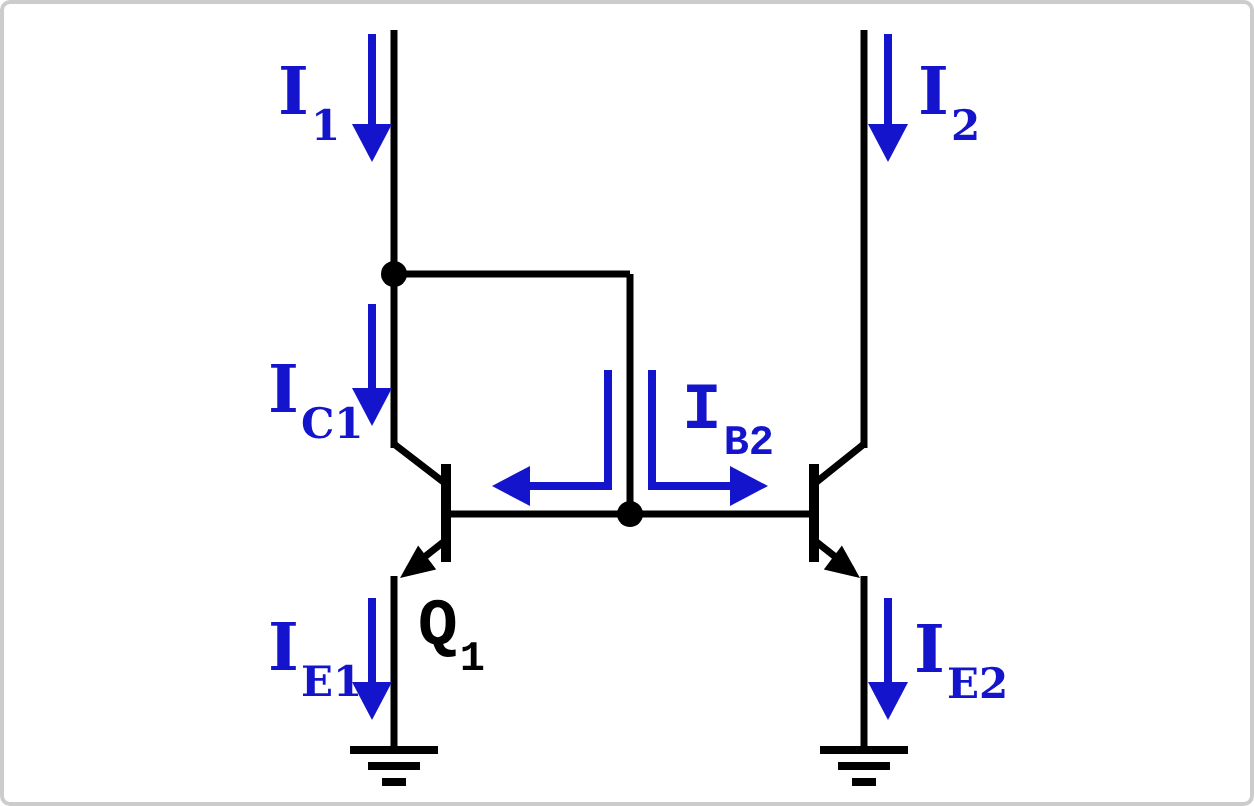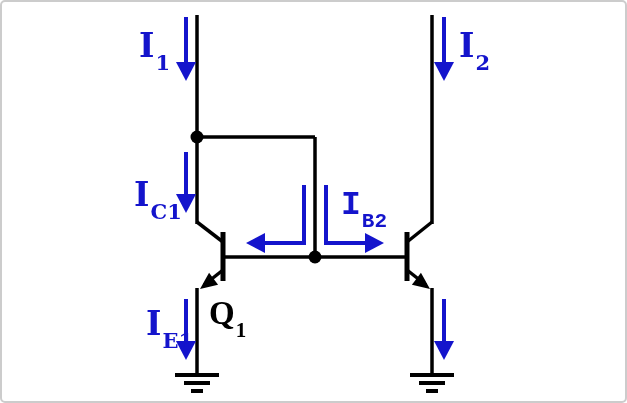--- a/index.html
+++ b/index.html
@@ -35,21 +35,21 @@
     color:var(--current);
     white-space:nowrap;
     letter-spacing:0;
   }
   .lbl .sub{
     font-size:21px;
     position:relative;
     top:13px;
     margin-left:1px;
   }
-  .lbl.black{color:var(--wire);font-family:Liberation Serif, serif;}
+  .lbl.black{color:var(--wire);font-family:Liberation Mono, monospace;}
 </style>
 </head>
 <body>
 
 <div class="stage">
 
   <svg width="623" height="399" viewBox="0 0 623 399">
 
     <line class="wire" x1="195" y1="13" x2="195" y2="222"></line>
     <line class="wire" x1="195" y1="135" x2="313" y2="135"></line>
@@ -115,19 +115,20 @@
 
   <div class="lbl" style="left:137px;top:27px;text-align:right;"><span>I</span><span class="sub">1</span></div>
 
   <div class="lbl" style="left:457px;top:27px;"><span>I</span><span class="sub">2</span></div>
 
   <div class="lbl" style="left:132px;top:162px;margin-top:14px;"><span>I</span><span class="sub">C1</span></div>
 
 
   <div class="lbl" style="left:339px;top:187px;font-family:Liberation Mono, monospace;"><span>I</span><span class="sub">B2</span></div>
 
-  <div class="lbl" style="left:132px;top:305px;margin-left:12px;"><span>I</span><span class="sub">E1</span></div>
+  <div class="lbl" style="left:132px;top:305px;"><span>I</span><span class="sub">E1</span></div>
 
+  <div class="lbl" style="left:455px;top:306px;"><span>I</span><span class="sub">E2</span></div>
 
   <div class="lbl black" style="left:207px;top:295px;"><span>Q</span><span class="sub">1</span></div>
 
 
 </div>
 
 </body></html>

